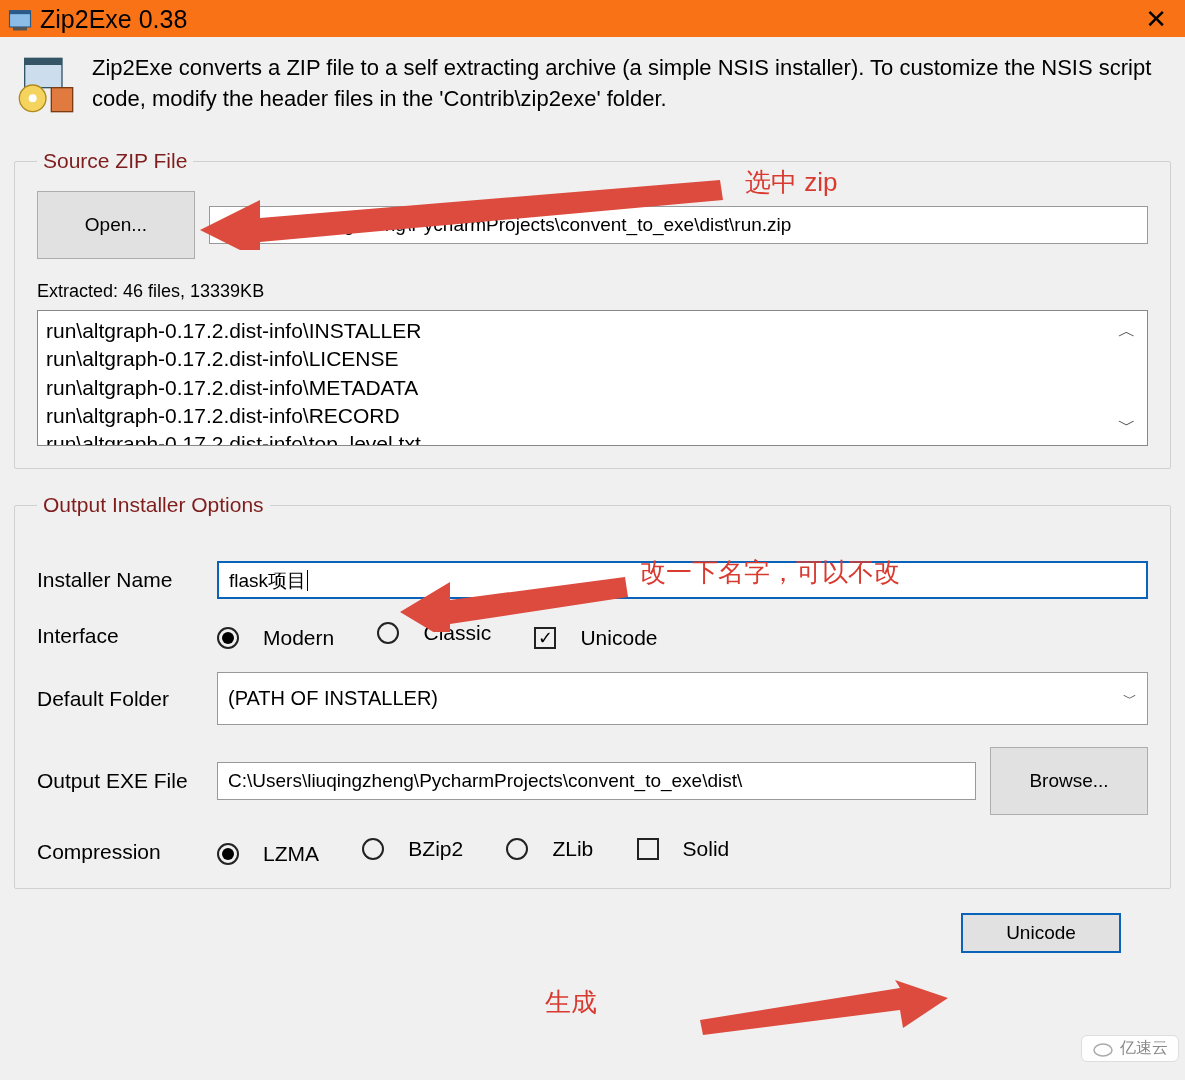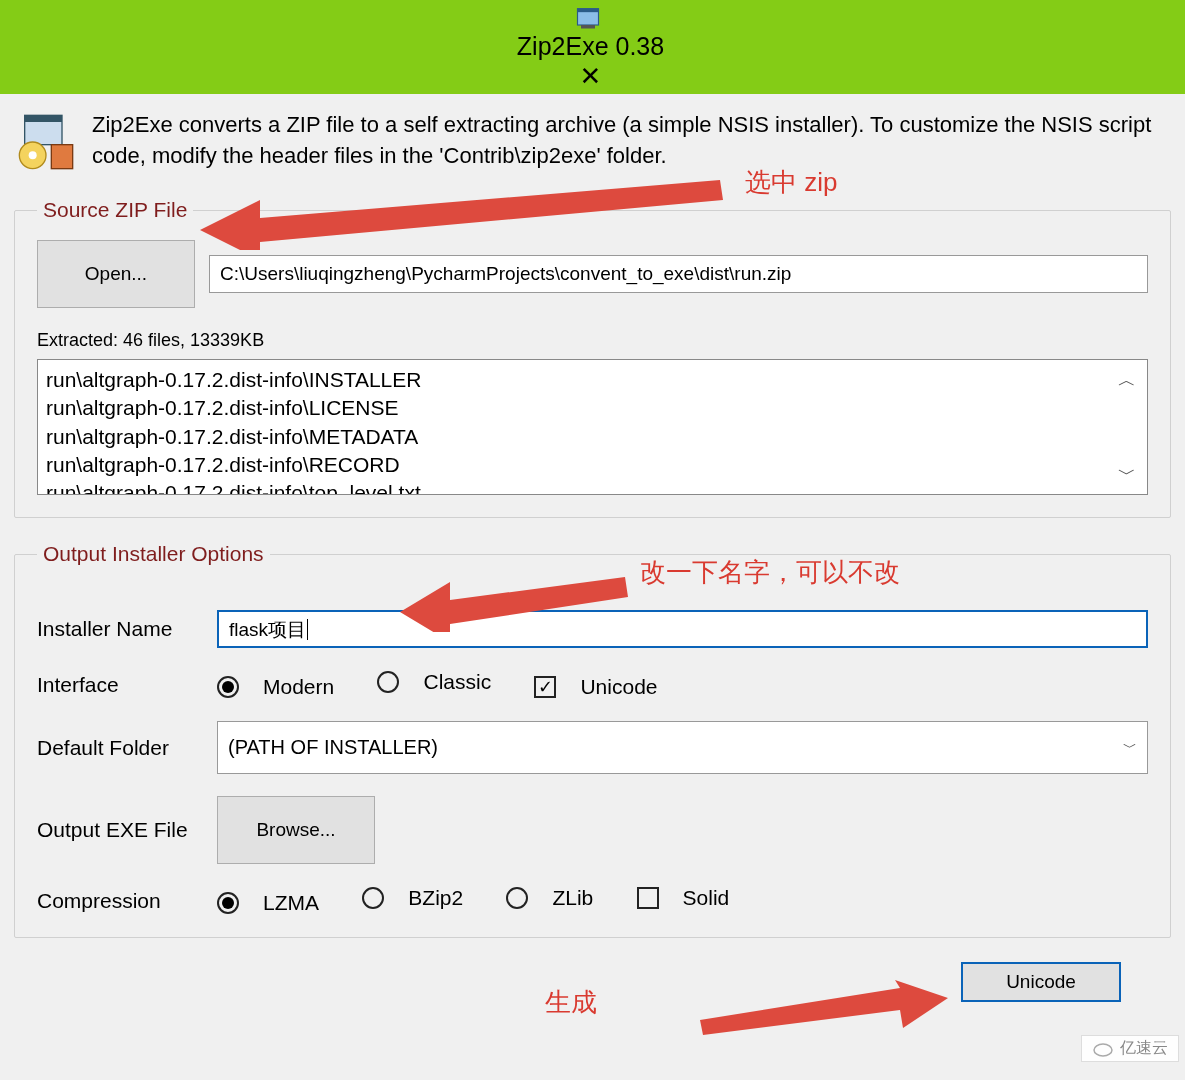--- a/index.html
+++ b/index.html
@@ -11,28 +11,27 @@
     color: #000;
     width: 1185px;
     height: 1080px;
     overflow: hidden;
     position: relative;
   }
   .titlebar {
     display: flex;
     align-items: center;
     padding: 4px 10px 2px 6px;
-    background: #84cc16;
-    flex-direction: column;
+    background: #f97316;
   }
   .titlebar .app-icon { width: 28px; height: 28px; margin-right: 6px; }
   .titlebar .title { font-size: 25px; font-weight: 400; flex: 1; }
   .close-x { font-size: 26px; font-weight: 300; padding: 0 8px; cursor: default; }
   .content { background: #f0f0f0; padding: 16px 14px 0 14px; }
-  .intro { display: flex; gap: 14px; margin-bottom: 24px; }
+  .intro { display: flex; gap: 14px; margin-bottom: 32px; }
   .intro .big-icon { width: 64px; height: 64px; flex: 0 0 64px; }
   .intro .desc { font-size: 22px; line-height: 1.4; }
   fieldset {
     border: 1px solid #d0d0d0;
     border-radius: 2px;
     padding: 18px 22px 22px 22px;
     margin: 0 0 24px 0;
   }
   fieldset legend { font-size: 21px; padding: 0 6px; color: #7f1d1d; }
   .row { display: flex; align-items: center; gap: 14px; }
@@ -102,21 +101,21 @@
     background: #fff; border: 1px solid #999; padding: 6px 10px; height: 53px; font-size: 20px;
   }
   .select .chev { font-size: 14px; color: #555; }
   .ann {
     position: absolute; color: #d93a30; font-size: 26px; font-weight: 500;
     pointer-events: none;
   }
   .arrow { position: absolute; pointer-events: none; }
   .watermark {
     position: absolute; right: 6px; bottom: 18px; background: rgba(255,255,255,0.9);
-    border: 1px solid #ddd; border-radius: 0; padding: 2px 10px; font-size: 16px; color: #888;
+    border: 1px solid #ddd; border-radius: 6px; padding: 2px 10px; font-size: 16px; color: #888;
     display: flex; align-items: center; gap: 6px;
   }
   .generate-row { display: flex; justify-content: flex-end; padding: 0 50px 22px 0; }
 </style>
 </head>
 <body>
 
 <div class="titlebar">
   <svg class="app-icon" viewBox="0 0 24 24">
       <rect x="3" y="4" width="18" height="14" fill="#8bbde8" stroke="#2a5b88"></rect>
@@ -185,20 +184,21 @@
       </div>
 
       <div class="lbl">Default Folder</div>
       <div class="select">
         <span>(PATH OF INSTALLER)</span>
         <span class="chev">﹀</span>
       </div>
 
       <div class="lbl">Output EXE File</div>
       <div class="row" style="gap:14px;">
+        <div class="textbox" style="flex:1;">C:\Users\liuqingzheng\PycharmProjects\convent_to_exe\dist\</div>
         <div class="btn">Browse...</div>
       </div>
 
       <div class="lbl">Compression</div>
       <div>
         <span class="radio">
             <span class="radio-shape sel"></span>
             <span>LZMA</span>
           </span>
         <span class="radio">

